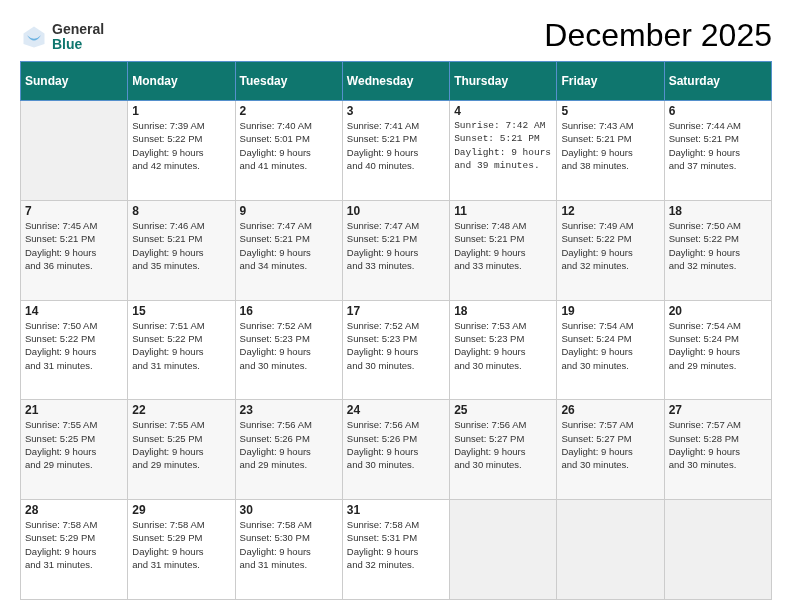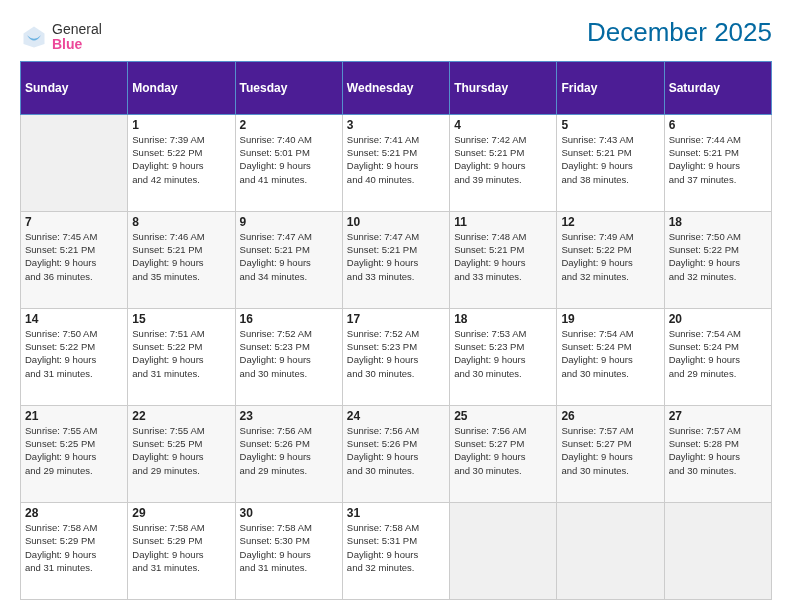--- a/index.html
+++ b/index.html
@@ -29,58 +29,58 @@
       margin-top: 4px;
     }
     .logo-text {
       display: flex;
       flex-direction: column;
       line-height: 1.1;
     }
     .logo-general {
       font-size: 14px;
       color: #333;
-      font-weight: normal;
+      font-weight: bold;
     }
     .logo-blue {
       font-size: 14px;
-      color: #ec4899;
+      color: #0f766e;
       font-weight: bold;
     }
     .logo-icon {
       width: 28px;
       height: 28px;
       margin-right: 4px;
     }
     .title-block {
       text-align: right;
     }
     .main-title {
-      font-size: 26px;
+      font-size: 32px;
       font-weight: normal;
-      color: #0369a1;
+      color: #000000;
       line-height: 1.1;
     }
     .subtitle {
       font-size: 14px;
       color: #555;
       margin-top: 2px;
     }
     .calendar {
       width: 100%;
       border-collapse: collapse;
       flex: 1;
       table-layout: fixed;
     }
     .calendar thead tr th {
-      background: #4c1d95;
+      background: #0f766e;
       color: #fff;
       font-size: 12px;
       font-weight: bold;
-      padding: 19px 4px;
+      padding: 12px 4px;
       text-align: left;
       border: 1px solid #5590cc;
     }
     .calendar tbody tr td {
       border: 1px solid #ccc;
       vertical-align: top;
       padding: 3px 4px;
       font-size: 10px;
       color: #333;
       height: 82px;
@@ -160,21 +160,21 @@
           </td>
           <td>
             <span class="day-number">3</span>
             <div class="day-info" style="white-space: pre-line;">Sunrise: 7:41 AM
 Sunset: 5:21 PM
 Daylight: 9 hours
 and 40 minutes.</div>
           </td>
           <td>
             <span class="day-number">4</span>
-            <div class="day-info" style="white-space: pre-line;">Sunrise: 7:42 AM
+            <div class="day-info" style="white-space: pre-line; font-family: Liberation Mono, monospace;">Sunrise: 7:42 AM
 Sunset: 5:21 PM
 Daylight: 9 hours
 and 39 minutes.</div>
           </td>
           <td>
             <span class="day-number">5</span>
             <div class="day-info" style="white-space: pre-line;">Sunrise: 7:43 AM
 Sunset: 5:21 PM
 Daylight: 9 hours
 and 38 minutes.</div>

